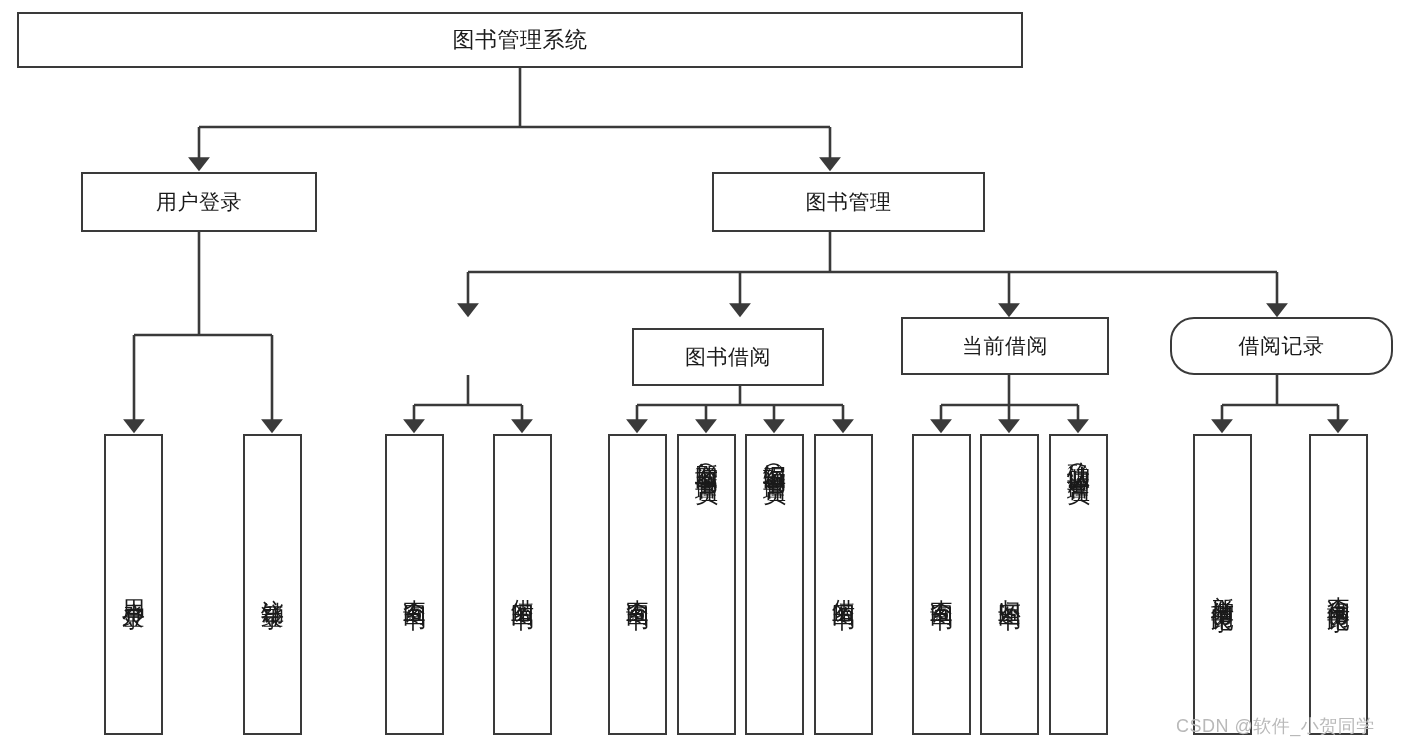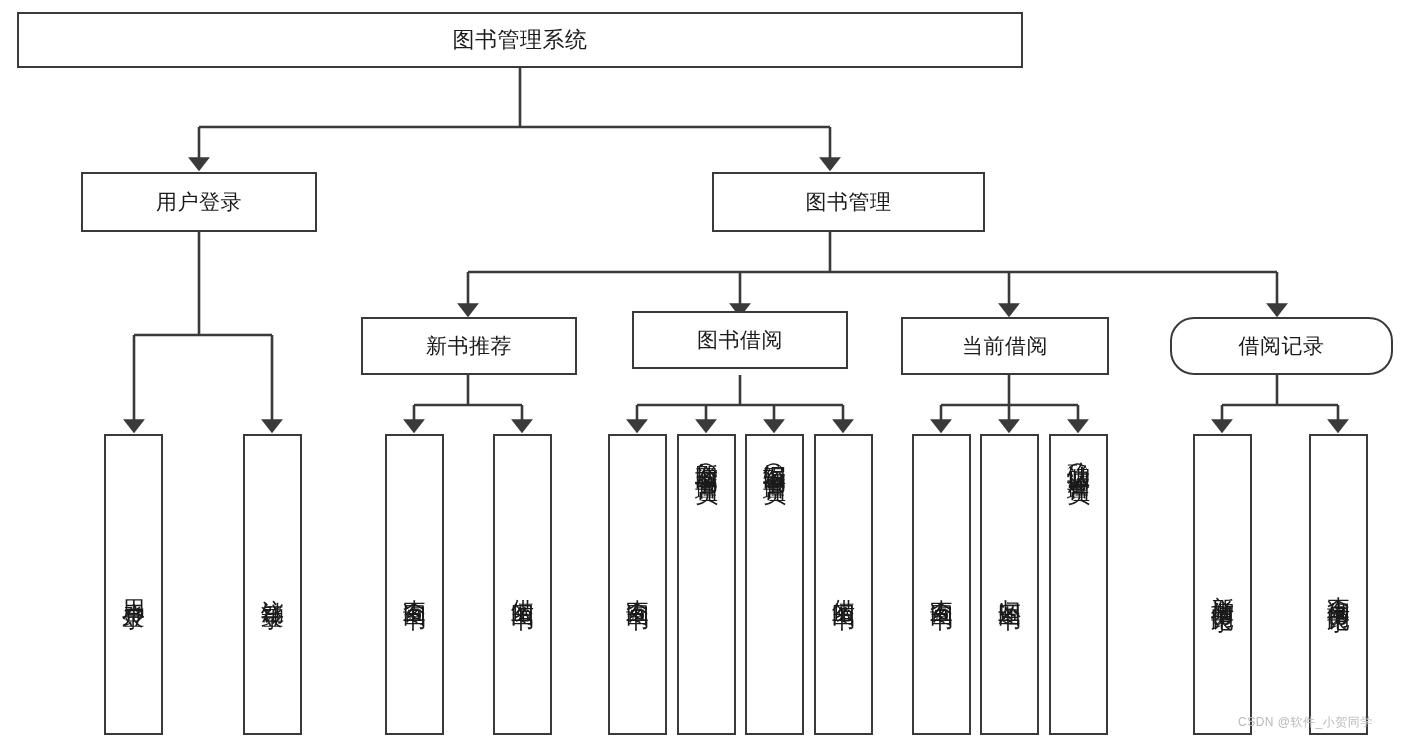--- a/index.html
+++ b/index.html
@@ -63,23 +63,23 @@
     line-height: 1.18;
     letter-spacing: 3px;
     white-space: nowrap;
   }
   .node.leaf.tall-text {
     align-items: flex-start;
     padding-top: 8px;
   }
   #watermark {
     position: absolute;
-    left: 1238px;
+    left: 1176px;
     top: 714px;
-    font-size: 12px;
+    font-size: 18px;
     color: #b9b9b9;
     white-space: nowrap;
     letter-spacing: 0.5px;
   }
 </style>
 </head>
 <body>
 
 <div id="diagram-canvas">
 
@@ -153,24 +153,21 @@
     <span class="node-label">图书管理系统</span>
   </div>
 
   <div class="node horiz" style="left:81px; top:172px; width:236px; height:60px;">
     <span class="node-label">用户登录</span>
   </div>
   <div class="node horiz" style="left:712px; top:172px; width:273px; height:60px;">
     <span class="node-label">图书管理</span>
   </div>
 
-  <div class="node horiz" style="left:361px; top:317px; width:216px; height:58px;">
-    <span class="node-label">新书推荐</span>
-  </div>
-  <div class="node horiz" style="left:632px; top:311px; width:216px; height:58px;">
+  <div class="node horiz" style="left:632px; top:328px; width:192px; height:58px;">
     <span class="node-label">图书借阅</span>
   </div>
   <div class="node horiz" style="left:901px; top:317px; width:208px; height:58px;">
     <span class="node-label">当前借阅</span>
   </div>
   <div class="node horiz" style="left:1170px; top:317px; width:223px; height:58px;border-radius:24px;">
     <span class="node-label">借阅记录</span>
   </div>
 
   <div class="node leaf" style="left:104px; top:434px; width:59px; height:301px;">

